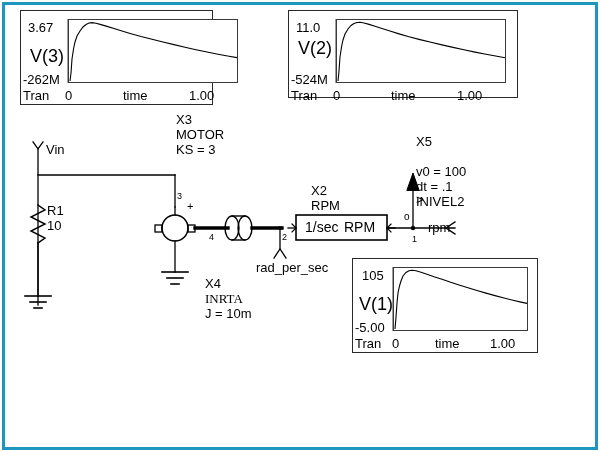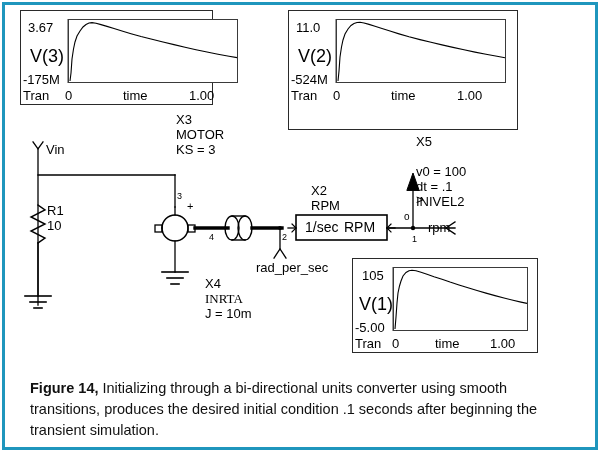--- a/index.html
+++ b/index.html
@@ -47,21 +47,21 @@
     font-family: "Liberation Sans", sans-serif;
     color: #000;
     white-space: nowrap;
     line-height: 1;
   }
 
   
   #plot1 { left: 20px; top: 10px; width: 193px; height: 95px; }
   #plot1 .graph-box { left: 47px; top: 8px; width: 170px; height: 64px; }
   
-  #plot2 { left: 288px; top: 10px; width: 230px; height: 120px; }
+  #plot2 { left: 288px; top: 10px; width: 230px; height: 88px; }
   #plot2 .graph-box { left: 47px; top: 8px; width: 170px; height: 64px; }
   
   #plot3 { left: 352px; top: 258px; width: 186px; height: 95px; }
   #plot3 .graph-box { left: 40px; top: 8px; width: 135px; height: 64px; }
 
   .lab-max  { font-size: 13px; }
   .lab-min  { font-size: 13px; }
   .lab-y    { font-size: 18px; }
   .lab-foot { font-size: 13px; }
 
@@ -204,35 +204,35 @@
 
   <div class="plot" id="plot1">
     <div class="graph-box"></div>
     <svg width="230" height="95" viewBox="0 0 230 95">
       <polyline fill="none" stroke="#000" stroke-width="1.1" points="49,70 50,62 51,48 52.5,38 54,31 56,25 59,20 62,16 65,13.5 68,12 71,11.6 75,12.2 80,13.6 86,15.4 93,17.6 101,20 110,22.7 120,25.5 131,28.3 142,31 153,33.6 164,36.2 175,38.7 186,41 197,43.2 208,45.2 216,46.6"></polyline>
 
       <line x1="47" y1="8" x2="47" y2="72" stroke="#3a3a3a" stroke-width="1"></line>
     </svg>
     <div class="ptxt lab-max" style="left:7px; top:10px;">3.67</div>
     <div class="ptxt lab-y" style="left:9px; top:36px;">V(3)</div>
-    <div class="ptxt lab-min" style="left:2px; top:62px;">-175M</div>
+    <div class="ptxt lab-min" style="left:2px; top:62px;">-262M</div>
     <div class="ptxt lab-foot" style="left:2px; top:78px;">Tran</div>
     <div class="ptxt lab-foot" style="left:44px; top:78px;">0</div>
     <div class="ptxt lab-foot" style="left:102px; top:78px;">time</div>
     <div class="ptxt lab-foot" style="left:168px; top:78px;">1.00</div>
   </div>
 
   <div class="plot" id="plot2">
     <div class="graph-box"></div>
     <svg width="230" height="95" viewBox="0 0 230 95">
       <polyline fill="none" stroke="#000" stroke-width="1.1" points="49,70 50,60 51,46 52.5,36 54,29 56,23 59,18 62,14.5 65,12.5 68,11.5 71,11.3 75,12 80,13.4 86,15.3 93,17.6 101,20.1 110,22.9 120,25.8 131,28.6 142,31.3 153,33.9 164,36.4 175,38.8 186,41.1 197,43.3 208,45.3 216,46.7"></polyline>
       <line x1="47" y1="8" x2="47" y2="72" stroke="#3a3a3a" stroke-width="1"></line>
     </svg>
     <div class="ptxt lab-max" style="left:7px; top:10px;">11.0</div>
-    <div class="ptxt lab-y" style="left:9px; top:36px;">V(2)</div>
+    <div class="ptxt lab-y" style="left:9px; top:28px;">V(2)</div>
     <div class="ptxt lab-min" style="left:2px; top:62px;">-524M</div>
     <div class="ptxt lab-foot" style="left:2px; top:78px;">Tran</div>
     <div class="ptxt lab-foot" style="left:44px; top:78px;">0</div>
     <div class="ptxt lab-foot" style="left:102px; top:78px;">time</div>
     <div class="ptxt lab-foot" style="left:168px; top:78px;">1.00</div>
   </div>
 
   <div class="plot" id="plot3">
     <div class="graph-box"></div>
     <svg width="186" height="95" viewBox="0 0 186 95">
@@ -241,15 +241,14 @@
     </svg>
     <div class="ptxt lab-max" style="left:9px; top:10px;">105</div>
     <div class="ptxt lab-y" style="left:6px; top:36px;">V(1)</div>
     <div class="ptxt lab-min" style="left:2px; top:62px;">-5.00</div>
     <div class="ptxt lab-foot" style="left:2px; top:78px;">Tran</div>
     <div class="ptxt lab-foot" style="left:39px; top:78px;">0</div>
     <div class="ptxt lab-foot" style="left:82px; top:78px;">time</div>
     <div class="ptxt lab-foot" style="left:137px; top:78px;">1.00</div>
   </div>
 
-  <div id="caption"><b>Figure 14,</b><span> Initializing through a bi-directional units converter using smooth transitions, produces the desired initial condition .1 seconds after beginning the transient simulation.</span></div>
 
 </div>
 
 </body></html>

